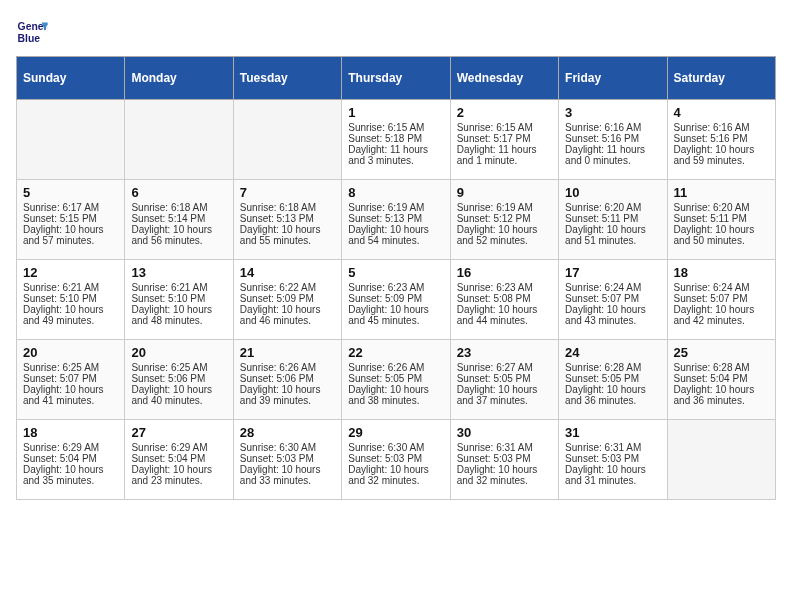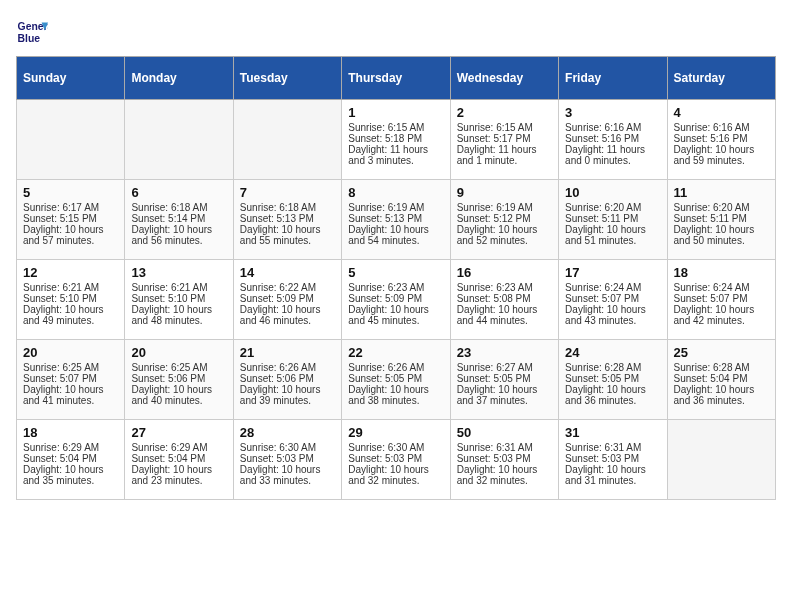--- a/index.html
+++ b/index.html
@@ -284,21 +284,21 @@
           <div>Sunset: 5:03 PM</div>
           <div>Daylight: 10 hours and 33 minutes.</div>
         </td>
         <td>
           <span class="day-num">29</span>
           <div>Sunrise: 6:30 AM</div>
           <div>Sunset: 5:03 PM</div>
           <div>Daylight: 10 hours and 32 minutes.</div>
         </td>
         <td>
-          <span class="day-num">50</span>
+          <span class="day-num">30</span>
           <div>Sunrise: 6:31 AM</div>
           <div>Sunset: 5:03 PM</div>
           <div>Daylight: 10 hours and 32 minutes.</div>
         </td>
         <td>
           <span class="day-num">31</span>
           <div>Sunrise: 6:31 AM</div>
           <div>Sunset: 5:03 PM</div>
           <div>Daylight: 10 hours and 31 minutes.</div>
         </td>

